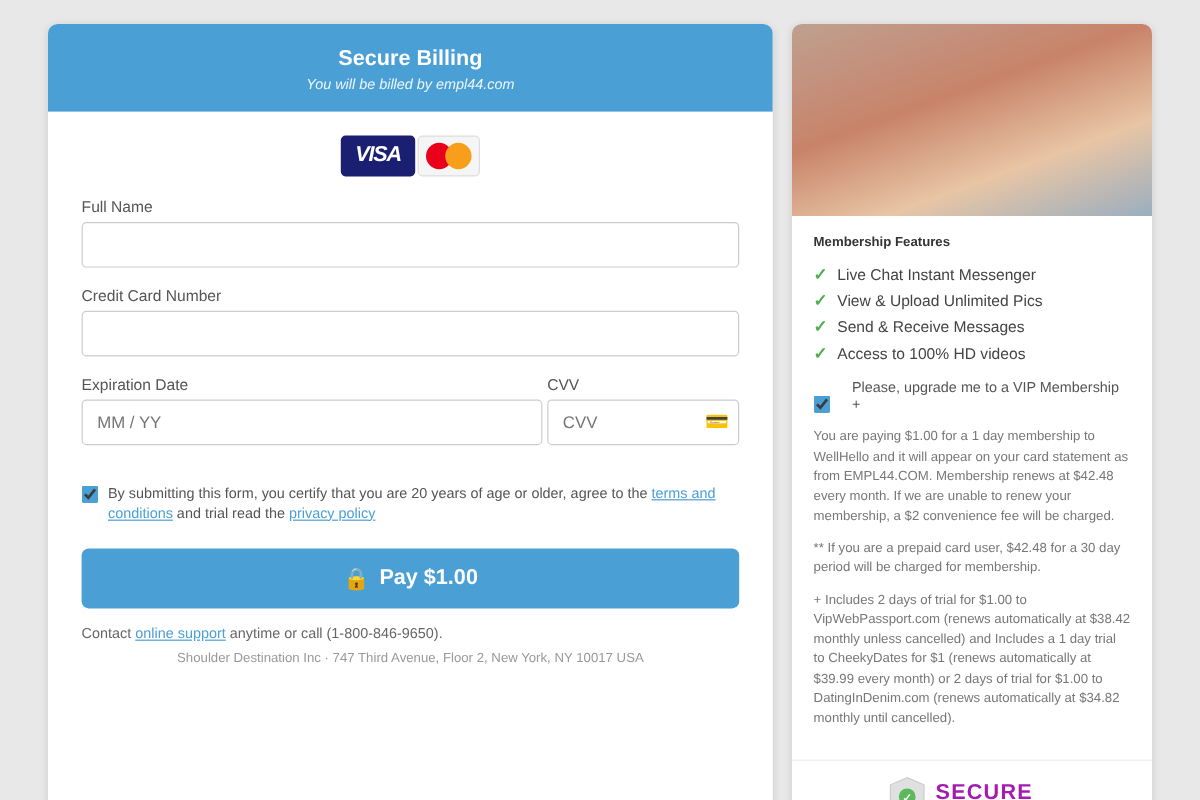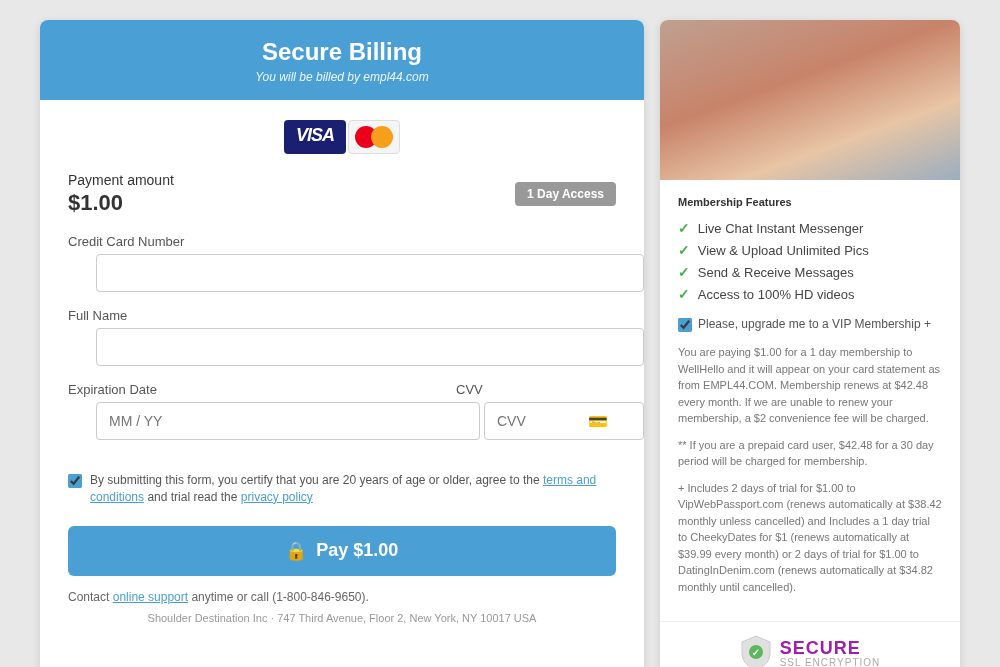--- a/index.html
+++ b/index.html
@@ -27,21 +27,21 @@
       flex: 1;
       box-shadow: 0 2px 8px rgba(0,0,0,0.12);
     }
     .billing-header {
       background: #4a9fd4;
       padding: 18px 20px 16px;
       text-align: center;
       color: #fff;
     }
     .billing-header h1 {
-      font-size: 24px;
+      font-size: 18px;
       font-weight: bold;
       margin-bottom: 4px;
     }
     .billing-header p {
       font-size: 12px;
       opacity: 0.9;
       font-style: italic;
     }
     .billing-body {
       padding: 20px 28px 24px;
@@ -123,21 +123,20 @@
       display: block;
     }
     .form-input {
       width: 100%;
       border: 1px solid #ccc;
       border-radius: 4px;
       padding: 10px 12px;
       font-size: 14px;
       color: #ef4444;
       outline: none;
-      margin-left: 28px;
     }
     .expiry-cvv-row {
       display: flex;
       gap: 4px;
       margin-bottom: 16px;
     }
     .expiry-group { flex: 1; }
     .cvv-group { flex: 0 0 160px; }
     .cvv-input-wrapper {
       position: relative;
@@ -246,22 +245,22 @@
       margin-bottom: 6px;
     }
     .check-icon {
       color: #4caf50;
       font-size: 14px;
       font-weight: bold;
       flex-shrink: 0;
     }
     .vip-checkbox-row {
       display: flex;
-      align-items: center;
-      gap: 6px;
+      align-items: flex-end;
+      gap: 18px;
       margin-bottom: 12px;
       font-size: 12px;
       color: #555;
     }
     .vip-checkbox-row input[type="checkbox"] {
       margin-top: 2px;
       width: 14px;
       height: 14px;
       flex-shrink: 0;
       accent-color: #4a9fd4;
@@ -318,35 +317,28 @@
     <div class="billing-body">
 
       <div class="card-logos">
         <div class="visa-logo">VISA</div>
         <div class="mc-logo">
           <div class="mc-circle-left"></div>
           <div class="mc-circle-right"></div>
         </div>
       </div>
 
-      <div class="payment-row">
-        <div>
-          <div class="payment-label">Payment amount</div>
-          <div class="payment-amount">$1.00</div>
-        </div>
-        <div class="access-badge">1 Day Access</div>
+
+      <div class="form-group">
+        <label class="form-label">Full Name</label>
+        <input class="form-input" type="text" placeholder="" style="">
       </div>
 
       <div class="form-group">
         <label class="form-label">Credit Card Number</label>
-        <input class="form-input" type="text" placeholder="" style="">
-      </div>
-
-      <div class="form-group">
-        <label class="form-label">Full Name</label>
         <input class="form-input" type="text" placeholder="" style="">
       </div>
 
       <div class="expiry-cvv-row">
         <div class="expiry-group form-group">
           <label class="form-label">Expiration Date</label>
           <input class="form-input" type="text" placeholder="MM / YY" style="">
         </div>
         <div class="cvv-group form-group">
           <label class="form-label">CVV</label>

